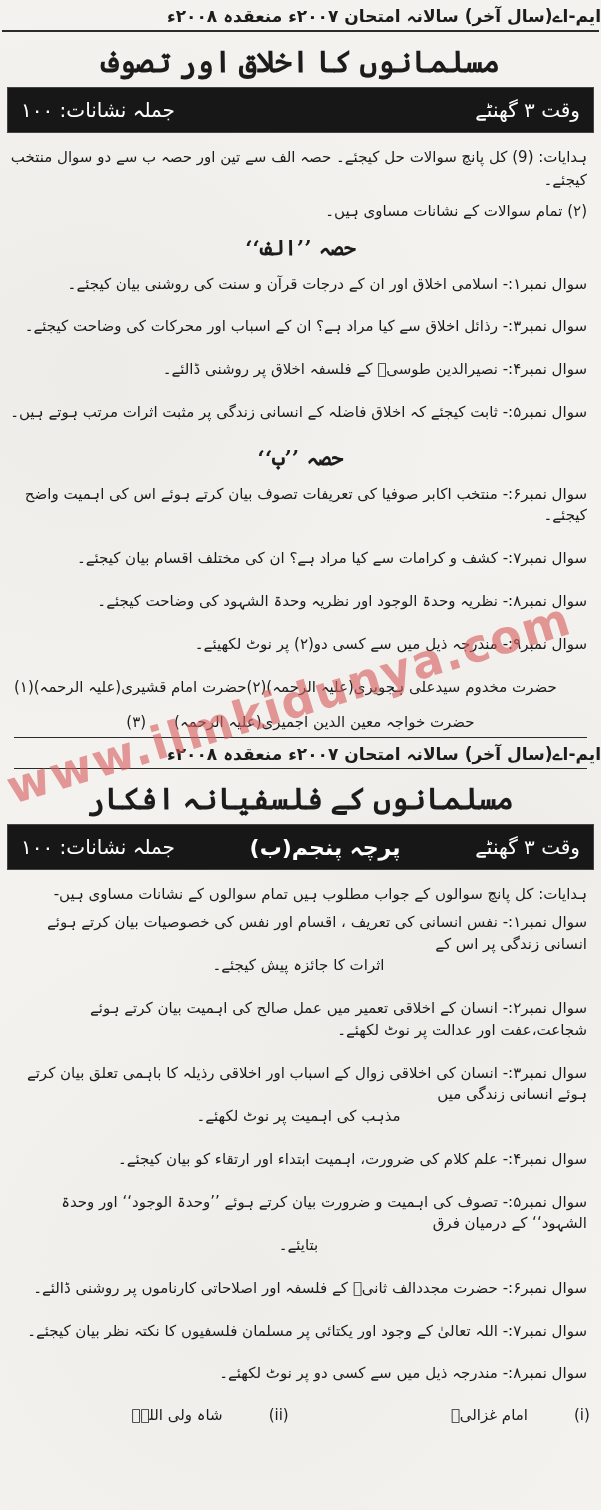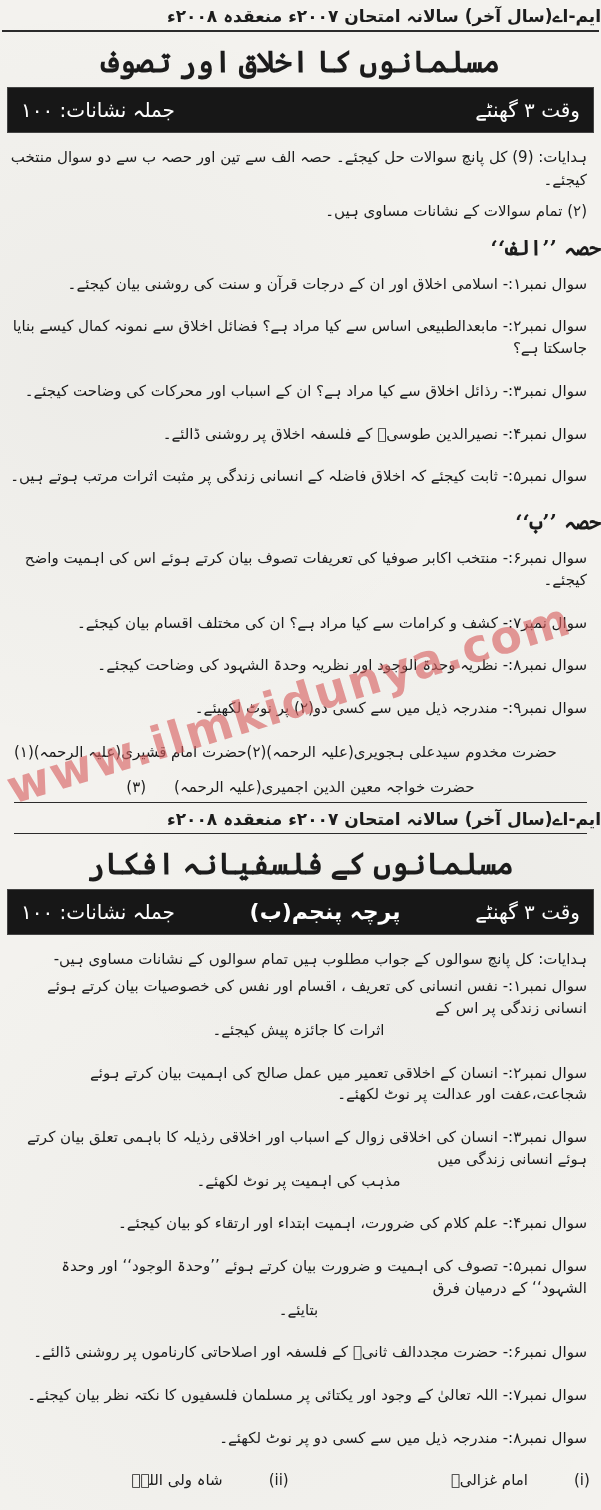--- a/index.html
+++ b/index.html
@@ -39,21 +39,21 @@
   }
   .bar .side{font-size:20px;font-weight:normal;}
   .bar .center{font-size:22px;font-weight:bold;letter-spacing:1px;}
   .instr{
     direction:rtl;text-align:right;
     font-size:15px;line-height:1.5;
     padding:0 14px 0 10px;margin-top:13px;
   }
   .instr.centered{text-align:right;padding-left:40px;margin-top:9px;}
   .section-heading{
-    direction:rtl;text-align:right;
+    direction:rtl;text-align:center;
     font-family:"DejaVu Serif", serif;
     font-size:21px;font-weight:bold;
     margin:12px 0 14px 0;
   }
   .q{
     direction:rtl;text-align:right;
     font-size:15px;line-height:1.45;
     padding:0 14px 0 10px;
     margin-bottom:21px;
   }
@@ -92,21 +92,20 @@
       <span class="side">وقت ۳ گھنٹے</span>
       <span class="side">جملہ نشانات: ۱۰۰</span>
     </div>
 
     <div class="instr">ہدایات: (9) کل پانچ سوالات حل کیجئے۔ حصہ الف سے تین اور حصہ ب سے دو سوال منتخب کیجئے۔</div>
     <div class="instr centered">(۲) تمام سوالات کے نشانات مساوی ہیں۔</div>
 
     <div class="section-heading">حصہ ’’الف‘‘</div>
 
     <div class="q">سوال نمبر۱:- اسلامی اخلاق اور ان کے درجات قرآن و سنت کی روشنی بیان کیجئے۔</div>
-    <div class="q">سوال نمبر۲:- مابعدالطبیعی اساس سے کیا مراد ہے؟ فضائل اخلاق سے نمونہ کمال کیسے بنایا جاسکتا ہے؟</div>
     <div class="q">سوال نمبر۳:- رذائل اخلاق سے کیا مراد ہے؟ ان کے اسباب اور محرکات کی وضاحت کیجئے۔</div>
     <div class="q">سوال نمبر۴:- نصیرالدین طوسیؒ کے فلسفہ اخلاق پر روشنی ڈالئے۔</div>
     <div class="q">سوال نمبر۵:- ثابت کیجئے کہ اخلاق فاضلہ کے انسانی زندگی پر مثبت اثرات مرتب ہوتے ہیں۔</div>
 
     <div class="section-heading">حصہ ’’ب‘‘</div>
 
     <div class="q">سوال نمبر۶:- منتخب اکابر صوفیا کی تعریفات تصوف بیان کرتے ہوئے اس کی اہمیت واضح کیجئے۔</div>
     <div class="q">سوال نمبر۷:- کشف و کرامات سے کیا مراد ہے؟ ان کی مختلف اقسام بیان کیجئے۔</div>
     <div class="q">سوال نمبر۸:- نظریہ وحدۃ الوجود اور نظریہ وحدۃ الشہود کی وضاحت کیجئے۔</div>
     <div class="q">سوال نمبر۹:- مندرجہ ذیل میں سے کسی دو(۲) پر نوٹ لکھیئے۔</div>

